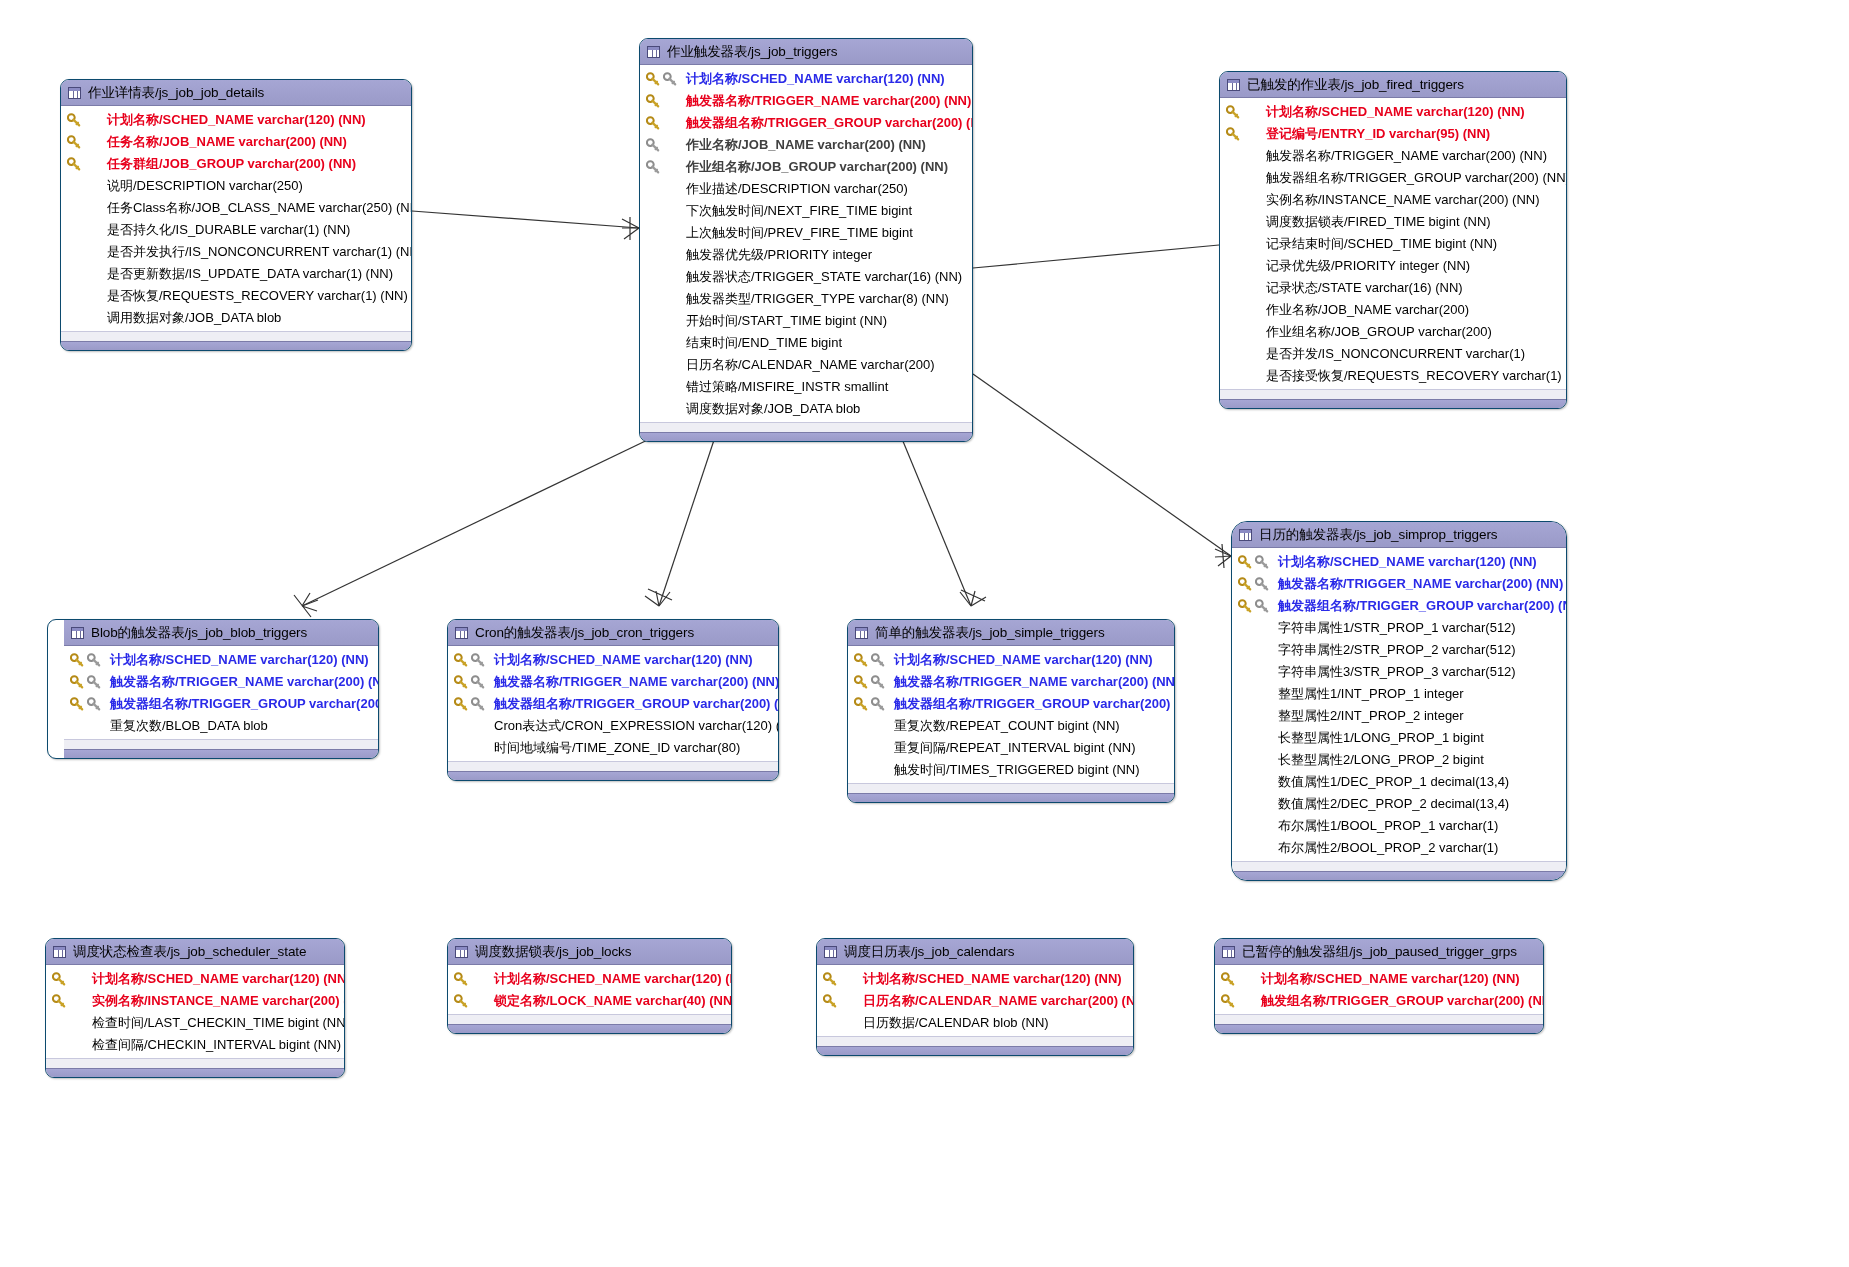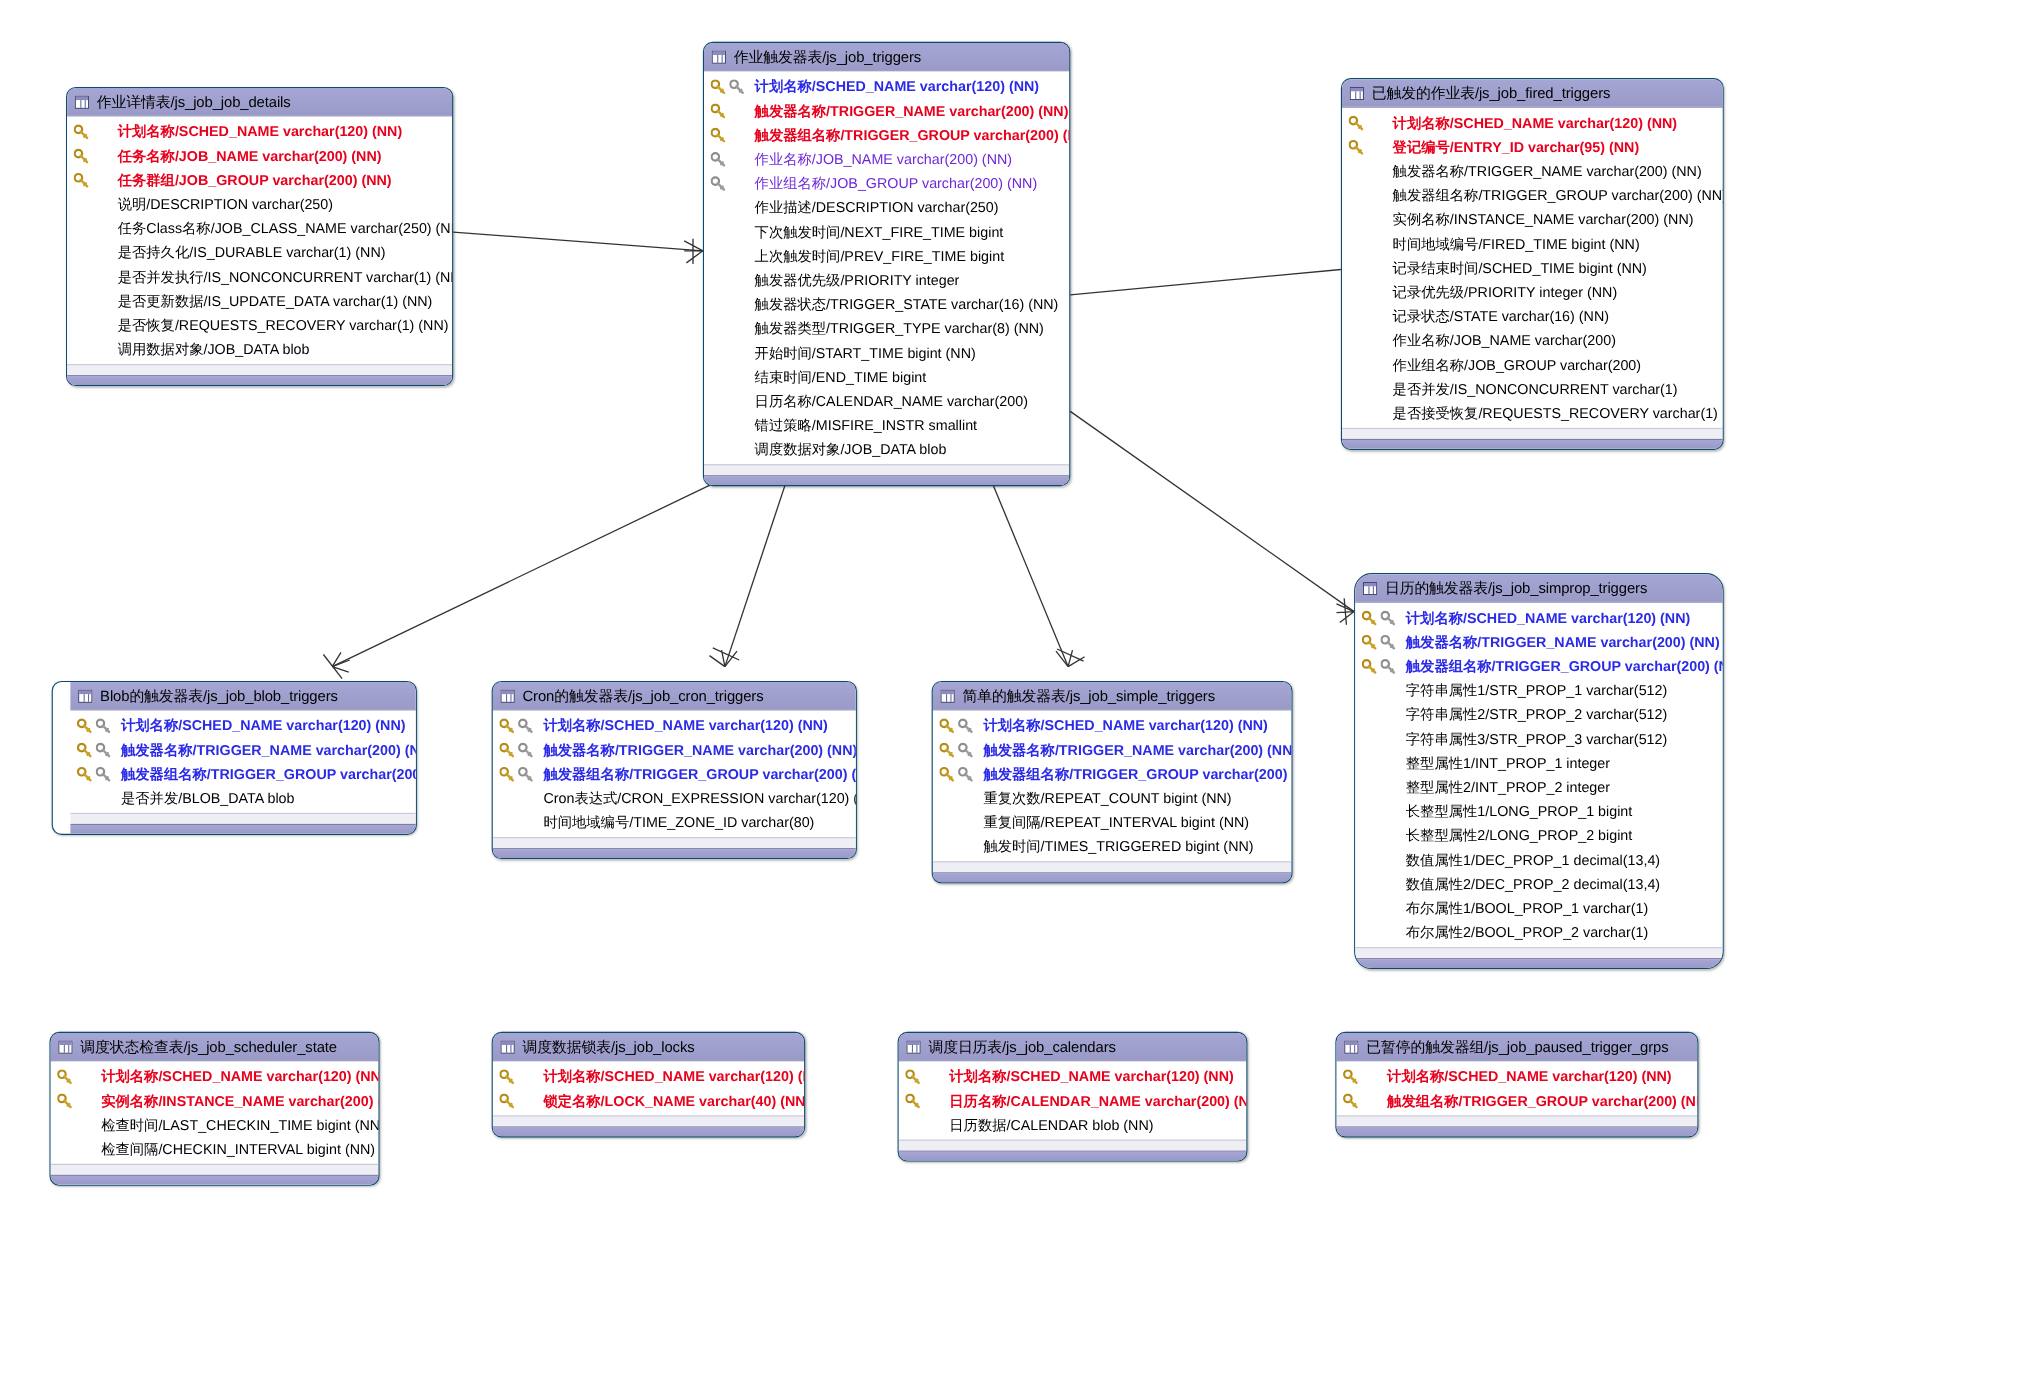--- a/index.html
+++ b/index.html
@@ -51,21 +51,21 @@
   }
   .rows{padding:3px 0 2px 0;background:#fff;}
   .row{
     height:22px;display:flex;align-items:center;
     padding:0 8px 0 6px;white-space:nowrap;
   }
   .keys{width:40px;flex:0 0 40px;display:flex;align-items:center;gap:2px;}
   .fld{font-size:13px;line-height:22px;}
   .fld.pk{color:#e8001c;font-weight:bold;}
   .fld.pkfk{color:#2a2ae8;font-weight:bold;}
-  .fld.fk{color:#6d28d9;font-weight:normal;}
+  .fld.fk{color:#404040;font-weight:bold;}
   .fld.plain{color:#000;font-weight:normal;}
   .entity .foot{
     height:9px;background:#eeeef4;border-top:1px solid #c8c8dd;
   }
   .entity .foot2{
     height:8px;
     background:linear-gradient(to bottom,#a6a6d4 0%, #9a9ac8 100%);
     border-top:1px solid #7b7ba8;
   }
 
@@ -344,21 +344,21 @@
         <div class="row">
           <span class="keys"></span>
           <span class="fld plain">触发器组名称/TRIGGER_GROUP varchar(200) (NN)</span>
         </div>
         <div class="row">
           <span class="keys"></span>
           <span class="fld plain">实例名称/INSTANCE_NAME varchar(200) (NN)</span>
         </div>
         <div class="row">
           <span class="keys"></span>
-          <span class="fld plain">时间地域编号/FIRED_TIME bigint (NN)</span>
+          <span class="fld plain">调度数据锁表/FIRED_TIME bigint (NN)</span>
         </div>
         <div class="row">
           <span class="keys"></span>
           <span class="fld plain">记录结束时间/SCHED_TIME bigint (NN)</span>
         </div>
         <div class="row">
           <span class="keys"></span>
           <span class="fld plain">记录优先级/PRIORITY integer (NN)</span>
         </div>
         <div class="row">
@@ -566,21 +566,21 @@
                 <circle cx="4.3" cy="4.6" r="1.1" fill="#fff"></circle>
                 <path d="M6.4 6.6 L12.2 12.4" stroke="#9b9b9b" stroke-width="2.2" stroke-linecap="round"></path>
                 <path d="M9.6 11.2 L11.0 9.7" stroke="#9b9b9b" stroke-width="2.2" stroke-linecap="round"></path>
               </svg>
             </span>
           </span>
           <span class="fld pkfk">触发器组名称/TRIGGER_GROUP varchar(200) (NN)</span>
         </div>
         <div class="row">
           <span class="keys"></span>
-          <span class="fld plain">是否并发/BLOB_DATA blob</span>
+          <span class="fld plain">重复次数/BLOB_DATA blob</span>
         </div>
       </div>
       <div class="foot"></div>
       <div class="foot2"></div>
     </div>
     <div class="entity" style="left: 447px; top: 619px; width: 332px;">
       <div class="hdr">
         <span class="tbl-icon"></span>
         <span class="ttl">Cron的触发器表/js_job_cron_triggers</span>
       </div>

